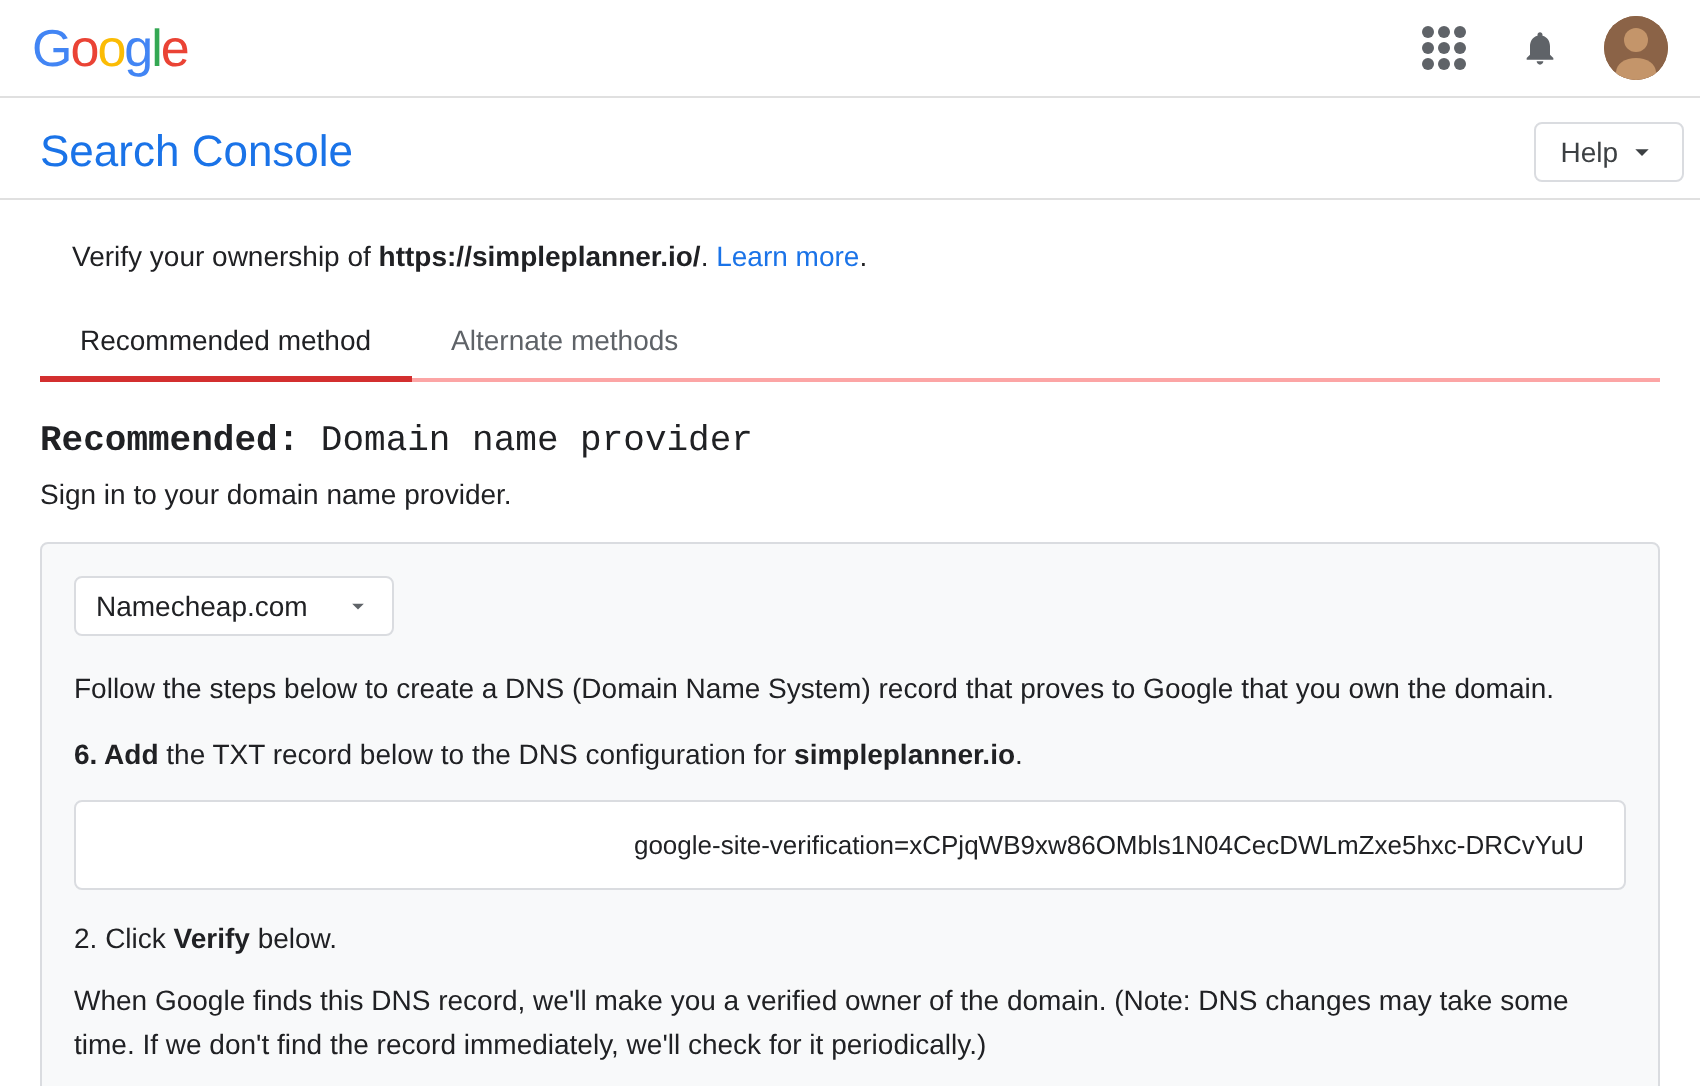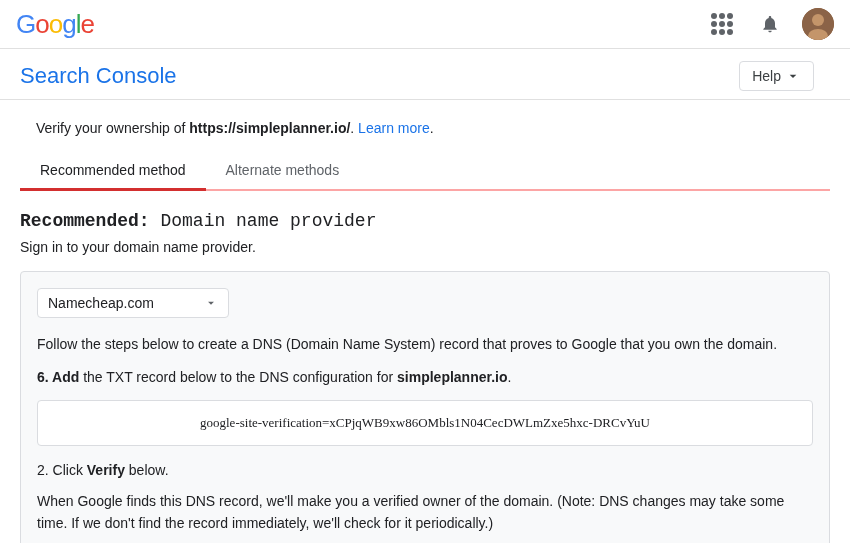--- a/index.html
+++ b/index.html
@@ -73,21 +73,21 @@
       width: 6px; height: 6px;
       background: #5f6368;
       border-radius: 50%;
     }
 
     
     .sc-bar {
       display: flex;
       align-items: center;
       justify-content: space-between;
-      padding: 12px 36px 8px 20px;
+      padding: 12px 8px 8px 20px;
       border-bottom: 1px solid #e0e0e0;
     }
     .sc-title {
       font-size: 22px;
       color: #1a73e8;
       font-weight: 400;
     }
     .help-btn {
       display: flex;
       align-items: center;
@@ -162,21 +162,21 @@
     .provider-select {
       display: flex;
       align-items: center;
       gap: 6px;
       border: 1px solid #dadce0;
       border-radius: 4px;
       background: #fff;
       padding: 6px 10px;
       cursor: pointer;
       font-size: 14px;
-      width: 192px;
+      width: 160px;
       justify-content: space-between;
       margin-bottom: 16px;
     }
 
     .steps-text {
       font-size: 14px;
       color: #202124;
       margin-bottom: 12px;
       line-height: 1.5;
     }
@@ -187,23 +187,23 @@
       line-height: 1.5;
     }
     .step-line strong { font-weight: 700; }
 
     
     .dns-record-box {
       border: 1px solid #dadce0;
       border-radius: 4px;
       background: #fff;
       padding: 14px 20px;
-      text-align: center;
+      text-align: right;
       margin-bottom: 16px;
-      font-family: Liberation Serif, serif;
+      font-family: Liberation Sans, sans-serif;
       font-size: 13px;
       color: #202124;
       word-break: break-all;
     }
 
     .step2-line {
       font-size: 14px;
       margin-bottom: 12px;
     }
     .note-line {

